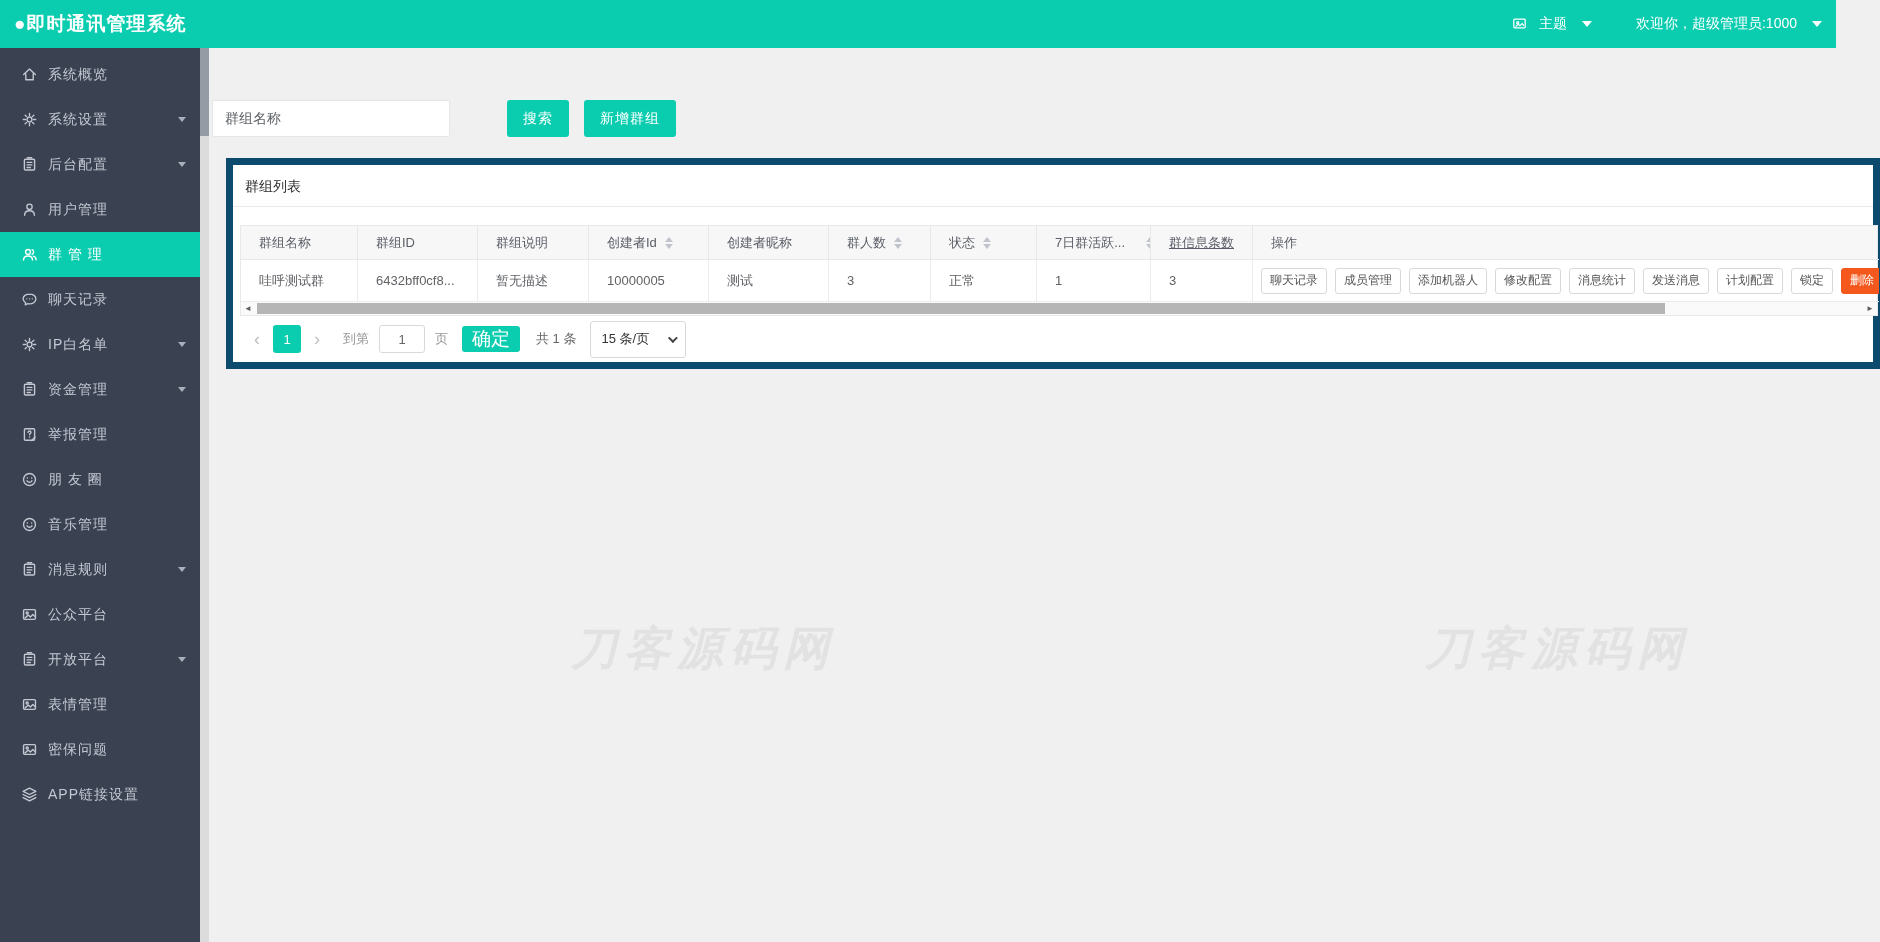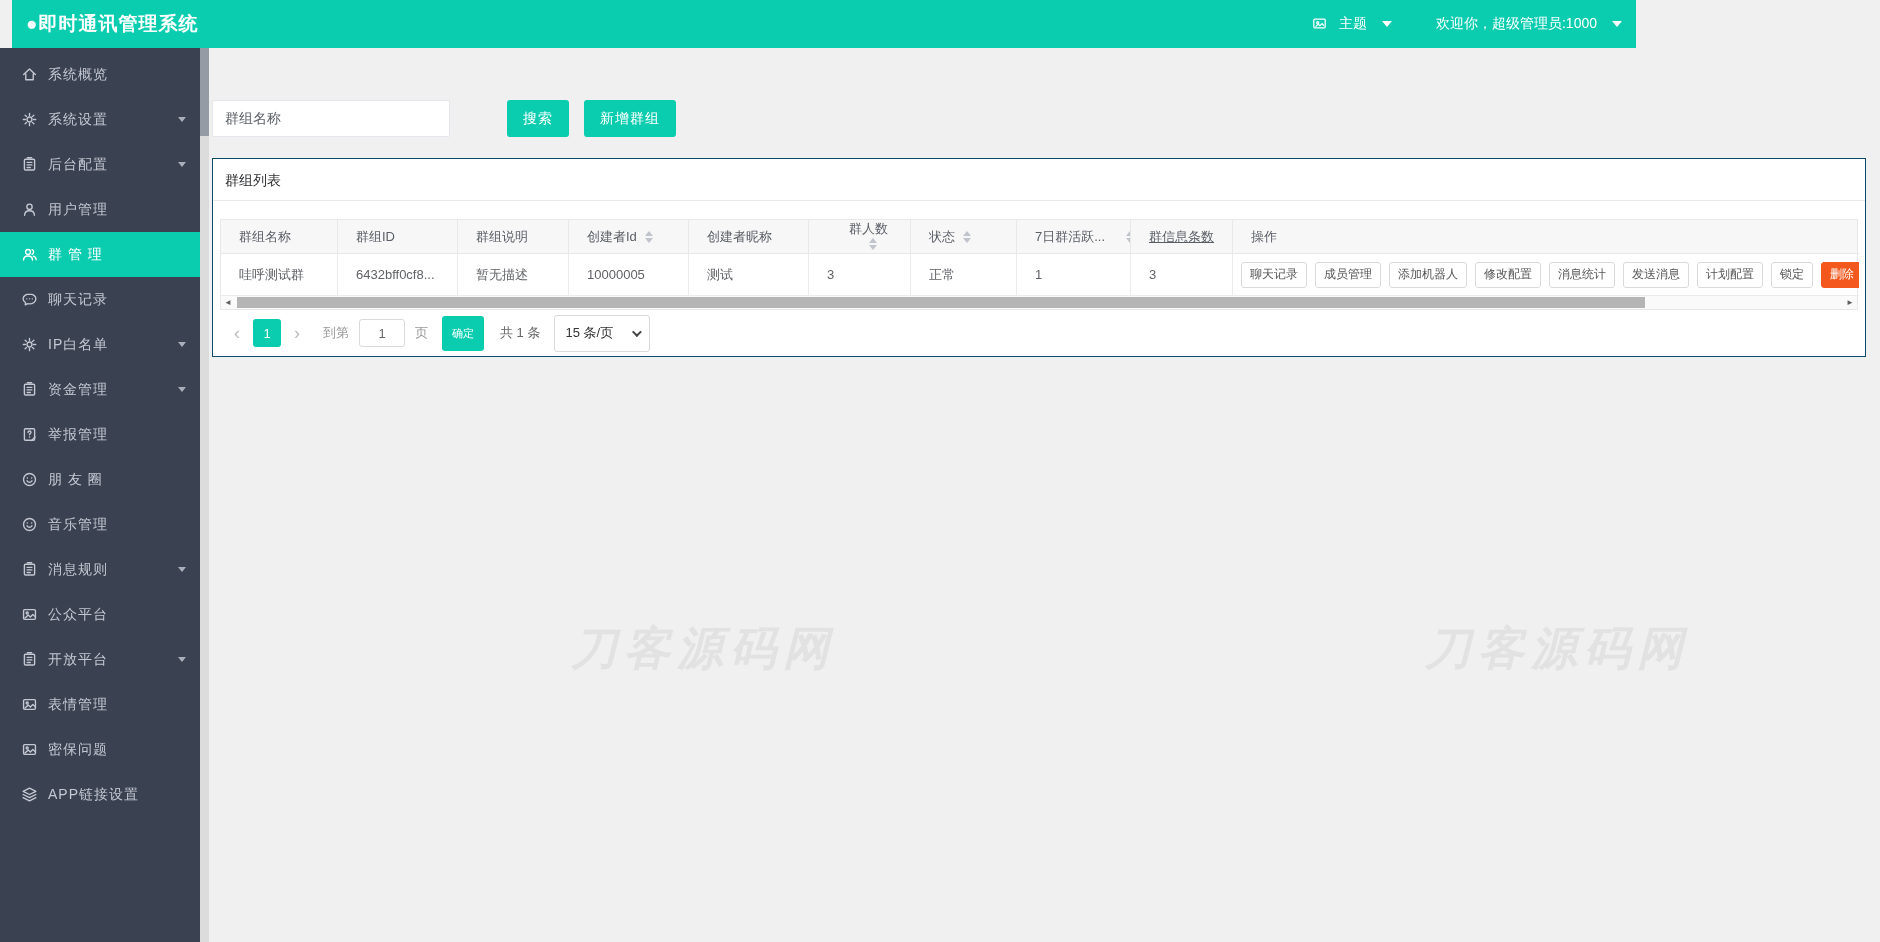--- a/index.html
+++ b/index.html
@@ -6,21 +6,21 @@
     --accent:#0acdb0;
     --danger:#f4581c;
     --sidebar:#3a4151;
   }
   *{margin:0;padding:0;box-sizing:border-box;}
   html,body{width:1880px;height:942px;overflow:hidden;}
   body{font-family:"Liberation Sans","DejaVu Sans",sans-serif;background:#f0f0f0;}
   .app{position:relative;width:1880px;height:942px;}
 
   
-  .topbar{position:absolute;top:0;left:12px;width:1624px;height:48px;background:var(--accent);
+  .topbar{position:absolute;top:0;left:0;width:1836px;height:48px;background:var(--accent);
     display:flex;align-items:center;justify-content:space-between;z-index:20;padding:0 14px;}
   .brand{color:#fff;font-size:19px;font-weight:bold;letter-spacing:1px;}
   .top-right{display:flex;align-items:center;gap:44px;color:#fff;font-size:14px;}
   .top-item{display:flex;align-items:center;gap:12px;cursor:pointer;}
   .caret-down{width:0;height:0;border-left:5px solid transparent;border-right:5px solid transparent;border-top:6px solid #fff;margin-left:3px;}
   .theme-svg{display:inline-flex;}
 
   
   .sidebar{position:absolute;top:48px;left:0;width:200px;height:894px;background:var(--sidebar);padding-top:4px;}
   .side-item{height:45px;display:flex;align-items:center;padding:0 14px 0 20px;color:#c3c8d2;font-size:14px;cursor:pointer;position:relative;}
@@ -39,21 +39,21 @@
   .search-row{position:absolute;top:52px;left:3px;display:flex;align-items:center;}
   .inp{height:37px;background:#fff;border:1px solid #e3e6ea;border-radius:2px;padding:0 12px;font-size:14px;color:#5f6368;outline:none;font-family:inherit;}
   .inp::placeholder{color:#b4b8be;}
   .inp.name{width:238px;margin-right:3px;}
   .inp.filter{width:260px;}
   .btn{height:37px;border:none;border-radius:3px;background:var(--accent);color:#fff;font-size:14px;cursor:pointer;font-family:inherit;letter-spacing:1px;}
   .btn.search{width:62px;margin-left:54px;}
   .btn.add{width:92px;margin-left:15px;}
 
   
-  .card{position:absolute;top:110px;left:3px;width:1654px;background:#fff;border:1px solid #0c4a6e;}
+  .card{position:absolute;top:110px;left:17px;width:1654px;background:#fff;border:7px solid #0c4a6e;}
   .card-title{height:42px;line-height:42px;padding:0 12px;font-size:14px;color:#303133;border-bottom:1px solid #e9e9e9;}
   .table-wrap{margin:18px 7px 0 7px;width:1638px;border:1px solid #e8e8e8;border-bottom:none;}
   .t-head{display:flex;height:34px;background:#f7f7f7;}
   .t-head .cell{border-right:1px solid #e8e8e8;border-bottom:1px solid #e8e8e8;display:flex;align-items:center;
     font-size:13px;color:#5a5e66;padding:0 0 0 18px;overflow:hidden;white-space:nowrap;flex:none;}
   .t-head .cell:last-child{border-right:none;}
   .t-row{display:flex;height:42px;background:#fff;}
   .t-row .cell{border-right:1px solid #ececec;border-bottom:1px solid #ececec;display:flex;align-items:center;
     font-size:13px;color:#606266;padding:0 0 0 18px;overflow:hidden;white-space:nowrap;flex:none;}
   .t-row .cell:last-child{border-right:none;}
@@ -71,21 +71,21 @@
   .h-scroll .arrow{width:14px;height:14px;display:flex;align-items:center;justify-content:center;color:#5f5f5f;font-size:8px;flex:none;cursor:pointer;}
   .h-scroll .track{flex:1;height:14px;position:relative;}
   .h-scroll .thumb{position:absolute;top:1px;left:2px;width:1408px;height:11px;background:#b5b5b5;cursor:pointer;}
 
   
   .pager{height:46px;display:flex;align-items:center;padding-left:12px;font-size:13px;color:#999;}
   .pg-arrow{font-size:18px;color:#bdbdbd;width:24px;text-align:center;cursor:pointer;}
   .pg-num{width:28px;height:28px;border-radius:3px;background:var(--accent);color:#fff;display:flex;align-items:center;justify-content:center;font-size:13px;margin:0 4px;cursor:pointer;}
   .pg-goto{margin-left:14px;}
   .pg-input{width:46px;height:28px;border:1px solid #d9d9d9;border-radius:3px;text-align:center;font-size:13px;color:#666;margin:0 10px;outline:none;font-family:inherit;background:#fff;}
-  .pg-confirm{height:35px;padding:0 10px;margin-left:14px;border:none;border-radius:3px;background:var(--accent);color:#fff;font-size:11px;cursor:pointer;font-family:inherit;}
+  .pg-confirm{height:26px;padding:0 10px;margin-left:14px;border:none;border-radius:3px;background:var(--accent);color:#fff;font-size:19px;cursor:pointer;font-family:inherit;}
   .pg-total{margin-left:16px;color:#666;}
   .pg-select{margin-left:14px;height:37px;min-width:96px;border:1px solid #d9d9d9;border-radius:3px;background:#fff;
     display:flex;align-items:center;justify-content:space-between;padding:0 10px;color:#333;cursor:pointer;}
   .pg-select .chev{width:7px;height:7px;border-right:2px solid #444;border-bottom:2px solid #444;transform:rotate(45deg) translateY(-2px);margin-left:12px;}
 
   
   .wm{position:absolute;top:570px;font-size:46px;font-weight:bold;font-style:italic;color:#e2e2e2;letter-spacing:7px;pointer-events:none;user-select:none;}
   .wm.one{left:362px;}
   .wm.two{left:1216px;}
 </style>
@@ -306,21 +306,21 @@
             <div class="cell" style="width: 120px;">
               <span>创建者Id</span>
               <span class="sort">
                 <i class="up"></i>
                 <i class="down"></i>
               </span>
             </div>
             <div class="cell" style="width: 120px;">
               <span>创建者昵称</span>
             </div>
-            <div class="cell" style="width: 102px; flex-direction: column;">
+            <div class="cell" style="width: 102px;">
               <span>群人数</span>
               <span class="sort">
                 <i class="up"></i>
                 <i class="down"></i>
               </span>
             </div>
             <div class="cell" style="width: 106px;">
               <span>状态</span>
               <span class="sort">
                 <i class="up"></i>

